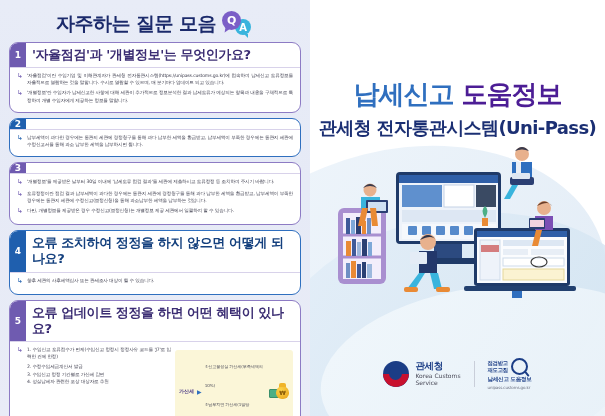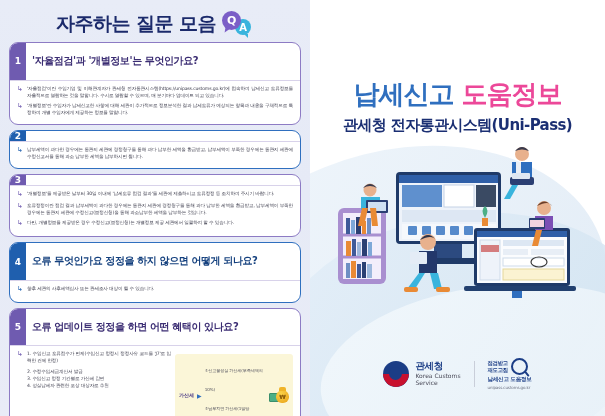--- a/index.html
+++ b/index.html
@@ -40,22 +40,22 @@
   }
   .faq-card.blue{border-color:#2f6fbf;}
   .faq-q-row{display:flex;align-items:stretch;border-bottom:1px solid #d8d2ea;}
   .faq-num{
     width:16px;min-width:16px;background:#6f5bb0;color:#fff;
     font-size:9px;font-weight:bold;display:flex;align-items:center;justify-content:center;
     border-radius:7px 0 0 0;
   }
   .faq-card.blue .faq-num{background:#1f5fae;}
   .faq-q-text{
-    flex:1;font-size:10px;font-weight:bold;color:#3b2d73;letter-spacing:-0.4px;
-    padding:12px 6px;line-height:1.25;
+    flex:1;font-size:13px;font-weight:bold;color:#3b2d73;letter-spacing:-0.4px;
+    padding:4px 6px;line-height:1.25;
   }
   .faq-card.blue .faq-q-text{color:#14407e;}
   .faq-body{padding:4px 7px 1px 7px;}
   .faq-line{
     display:flex;align-items:flex-start;gap:3px;margin-bottom:3px;
   }
   .bullet-arrow{
     flex:none;width:7px;height:8px;margin-top:1px;color:#6f5bb0;font-size:7px;line-height:1;
   }
   .faq-card.blue .bullet-arrow{color:#1f5fae;}
@@ -99,23 +99,23 @@
   .sw1{width:420px;height:300px;left:-120px;top:150px;
     background:linear-gradient(135deg,#eef5fb 0%,#dfeaf5 100%);transform:rotate(-14deg);opacity:.9;}
   .sw2{width:380px;height:250px;left:-40px;top:215px;
     background:linear-gradient(135deg,#e3eef8 0%,#cfe2f0 100%);transform:rotate(-10deg);opacity:.85;}
   .sw3{width:360px;height:180px;left:10px;top:285px;
     background:linear-gradient(135deg,#f2f8fc 0%,#e8f1f8 100%);transform:rotate(-6deg);opacity:.9;}
 
   .cover-title{position:absolute;left:0;right:0;top:80px;text-align:center;z-index:5;}
   .cover-title-main{font-size:26px;font-weight:bold;letter-spacing:-1px;line-height:1.1;}
   .tt-a{color:#2f6fbf;}
-  .tt-b{color:#ec4899;}
+  .tt-b{color:#4c1d95;}
   .cover-title-sub{
-    margin-top:7px;font-size:15px;font-weight:bold;color:#1b2f73;letter-spacing:-0.6px;
+    margin-top:7px;font-size:18px;font-weight:bold;color:#1b2f73;letter-spacing:-0.6px;
   }
 
   
   .illus{position:absolute;left:14px;top:146px;width:268px;height:175px;z-index:6;}
 
   
   .footer{
     position:absolute;left:0;right:0;bottom:26px;display:flex;align-items:center;
     justify-content:center;gap:13px;z-index:7;
   }
@@ -198,21 +198,21 @@
           <div class="faq-line">
             <span class="bullet-arrow">↳</span>
             <span class="faq-text">다만, 개별정보를 제공받은 경우 수정신고(보정신청)는 개별정보 제공 세관에서 일괄하여 할 수 있습니다.</span>
           </div>
         </div>
       </div>
 
       <div class="faq-card blue">
         <div class="faq-q-row">
           <div class="faq-num">4</div>
-          <div class="faq-q-text">오류 무엇인가요 정정을 하지 않으면 어떻게 되나요?</div>
+          <div class="faq-q-text">오류 조치하여 정정을 하지 않으면 어떻게 되나요?</div>
         </div>
         <div class="faq-body">
           <div class="faq-line">
             <span class="bullet-arrow">↳</span>
             <span class="faq-text">향후 세관의 사후세액심사 또는 관세조사 대상이 될 수 있습니다.</span>
           </div>
         </div>
       </div>
 
       <div class="faq-card">

